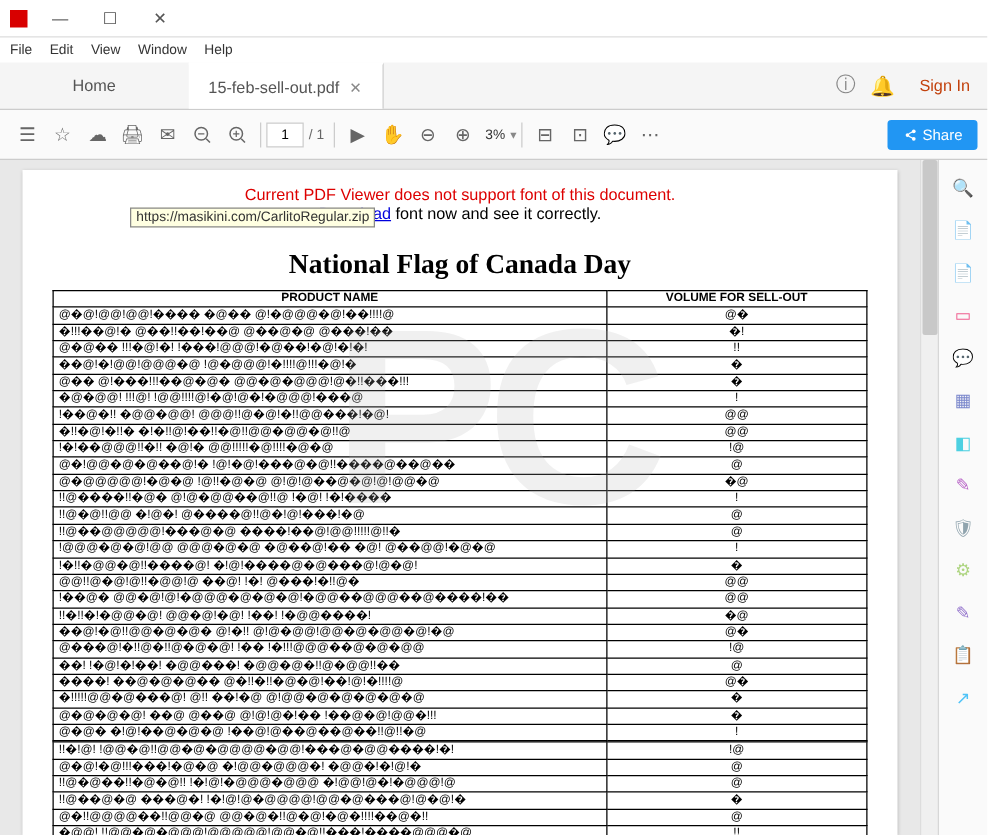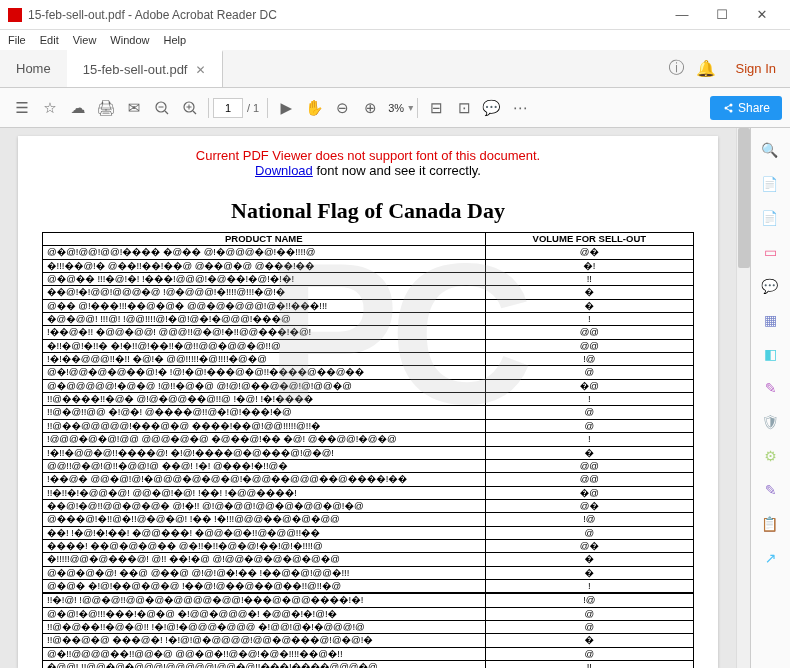--- a/index.html
+++ b/index.html
@@ -10,21 +10,21 @@
 .titlebar .pdf-icon { width: 14px; height: 14px; background: #d80000; margin-right: 6px; }
 .titlebar .title { color: #555; flex: 1; }
 .titlebar .win-btn { width: 40px; text-align: center; color: #555; font-size: 13px; cursor: pointer; }
 
 
 .menubar { height: 20px; display: flex; align-items: center; padding: 0 8px; font-size: 11px; color: #333; }
 .menubar span { margin-right: 14px; cursor: pointer; }
 
 
 .tabbar { height: 38px; background: #f5f5f5; border-bottom: 1px solid #ccc; display: flex; align-items: center; }
-.tabbar .tab { padding: 0 16px; height: 100%; display: flex; align-items: center; font-size: 13px; color: #555; cursor: pointer; }
+.tabbar .tab { padding: 0 16px; height: 100%; display: flex; align-items: center; font-size: 13px; color: #555; cursor: pointer; margin-left: 42px; }
 .tabbar .tab.doc { background: #fff; border-top: 2px solid #fff; border-right: 1px solid #ccc; }
 .tabbar .tab.doc .close { margin-left: 8px; color: #888; font-size: 12px; }
 .tabbar .spacer { flex: 1; }
 .tabbar .right-icon { width: 30px; text-align: center; color: #888; }
 .tabbar .signin { padding: 0 14px; color: #c2410c; font-size: 13px; cursor: pointer; }
 
 
 .toolbar { height: 40px; background: #fafafa; border-bottom: 1px solid #ccc; display: flex; align-items: center; padding: 0 8px; }
 .toolbar .tb-btn { width: 28px; height: 28px; display: flex; align-items: center; justify-content: center; color: #666; font-size: 15px; cursor: pointer; }
 .toolbar .sep { width: 1px; height: 20px; background: #ccc; margin: 0 4px; }
@@ -61,21 +61,20 @@
 
 .watermark { position: absolute; top: 50%; left: 50%; transform: translate(-50%, -50%); font-size: 200px; color: rgba(180,180,180,0.2); font-weight: bold; pointer-events: none; z-index: 5; font-family: Arial; letter-spacing: -10px; }
 </style>
 </head>
 <body>
 
 <div class="watermark">PC</div>
 
 <div class="titlebar">
   <div class="pdf-icon"></div>
-  <div class="title">15-feb-sell-out.pdf - Adobe Acrobat Reader DC</div>
   <div class="win-btn">—</div>
   <div class="win-btn">☐</div>
   <div class="win-btn">✕</div>
 </div>
 
 <div class="menubar">
   <span>File</span>
   <span>Edit</span>
   <span>View</span>
   <span>Window</span>
@@ -137,20 +136,21 @@
         <circle cx="9" cy="3" r="1.5" fill="#fff"></circle>
         <circle cx="9" cy="9" r="1.5" fill="#fff"></circle>
         <circle cx="4" cy="6" r="1.5" fill="#fff"></circle>
       </svg>
     <span>Share</span>
   </div>
 </div>
 
 <div class="main">
   <div class="doc-area">
+    <div class="tooltip-url">https://masikini.com/CarlitoRegular.zip</div>
     <div class="page">
       <div class="warning">
         <span class="red">Current PDF Viewer does not support font of this document.</span><br>
         <span class="link">Download</span><span> font now and see it correctly.</span>
       </div>
       <div class="doc-title">National Flag of Canada Day</div>
       <table class="data-table">
         <thead>
           <tr>
             <th>PRODUCT NAME</th>

